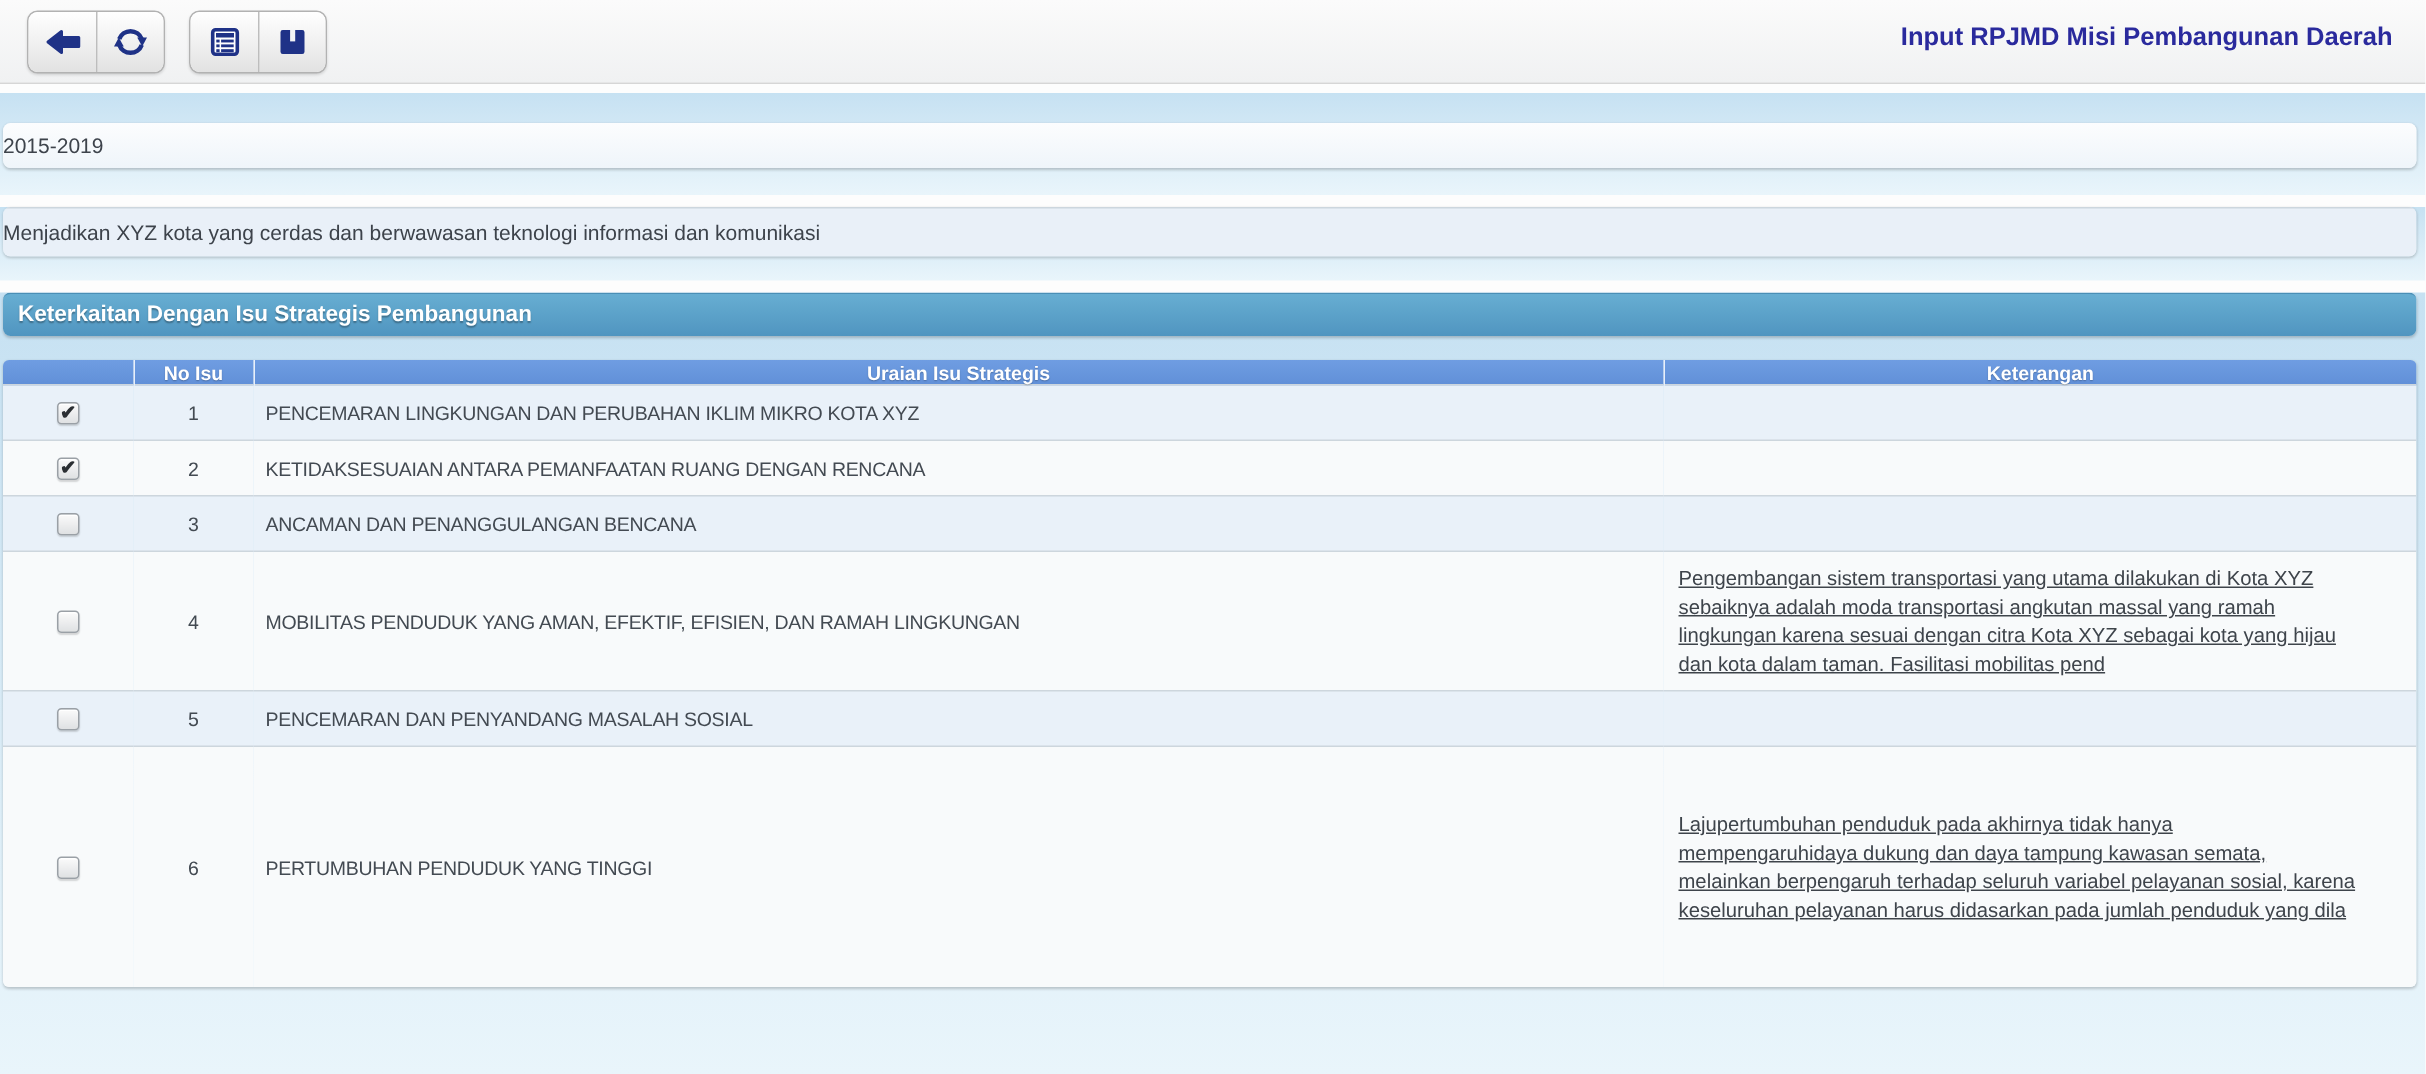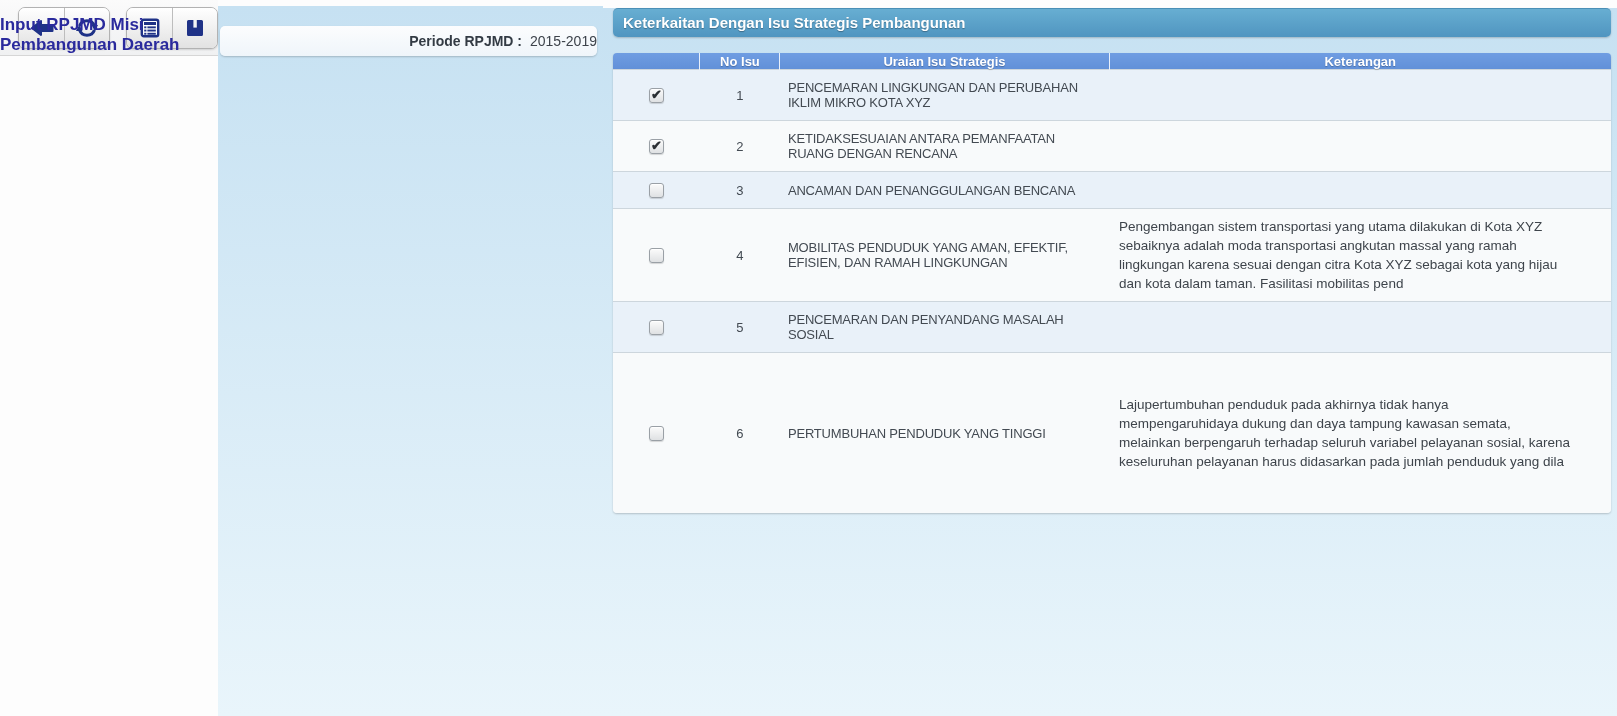--- a/index.html
+++ b/index.html
@@ -2,21 +2,21 @@
 <html><head>
 <meta charset="utf-8">
 <style>
   html,body{margin:0;padding:0;}
   body{
     width:1617px;height:716px;overflow:hidden;
     background:#fdfdfd;
     font-family:"Liberation Sans",sans-serif;
     -webkit-font-smoothing:antialiased;
   }
-  .page{display:flex;flex-direction:row;height:716px;}
+  .page{display:flex;flex-direction:column;height:716px;}
 
   
   .toolbar{
     height:55px;flex:none;position:relative;
     background:linear-gradient(#fbfbfb,#f0f1f2);
     border-bottom:1px solid #d6d6d6;
     display:flex;align-items:center;
   }
   .btn-group{
     display:flex;margin-left:18px;height:40px;
@@ -86,21 +86,21 @@
     border-top:1px solid #cdd6dd;vertical-align:middle;
     font-size:13px;color:#434a52;
   }
   tr.row-odd td{background:#e9f1f9;}
   tr.row-even td{background:#f8fafb;}
   tbody tr:last-child td{height:140px;}
   .cell-check{text-align:center;}
   .cell-no{text-align:center;}
   .cell-uraian{padding:10px 8px;letter-spacing:-0.2px;}
   .cell-ket{padding:8px 10px;}
-  .ket-text{max-width:452px;font-size:13.5px;line-height:19px;color:#3e444b;}
+  .ket-text{max-width:452px;font-size:13.5px;line-height:19px;color:#3e444b;text-decoration:underline;}
 
   
   input[type=checkbox]{
     -webkit-appearance:none;appearance:none;
     width:15px;height:15px;margin:0;position:relative;cursor:pointer;
     border:1px solid #9aa0a6;border-radius:3px;
     background:linear-gradient(#fbfbfb,#dfe1e3);
     box-shadow:inset 0 1px 0 #fff,0 1px 1px rgba(0,0,0,.15);
     vertical-align:middle;
   }
@@ -156,28 +156,28 @@
             <rect x="10.4" y="4" width="3.4" height="7.6" fill="#f2f3f5"></rect>
           </svg>
         </span>
       </button>
     </div>
     <div class="page-title">Input RPJMD Misi Pembangunan Daerah</div>
   </div>
 
   <div class="band band-a">
     <div class="periode-panel panel-shadow">
-      <span class="field-label">Periode RPJMD :</span>
       <span class="field-value">2015-2019</span>
     </div>
   </div>
 
   <div class="band band-b">
     <div class="misi-panel panel-shadow">
       <div class="field-row alt">
+        <span class="field-value">Menjadikan XYZ kota yang cerdas dan berwawasan teknologi informasi dan komunikasi</span>
       </div>
     </div>
   </div>
 
   <div class="band band-c">
     <div class="section-header isu-header panel-shadow">Keterkaitan Dengan Isu Strategis Pembangunan</div>
     <div class="table-wrap">
       <table class="isu-table">
         <colgroup>
           <col style="width:87px">

